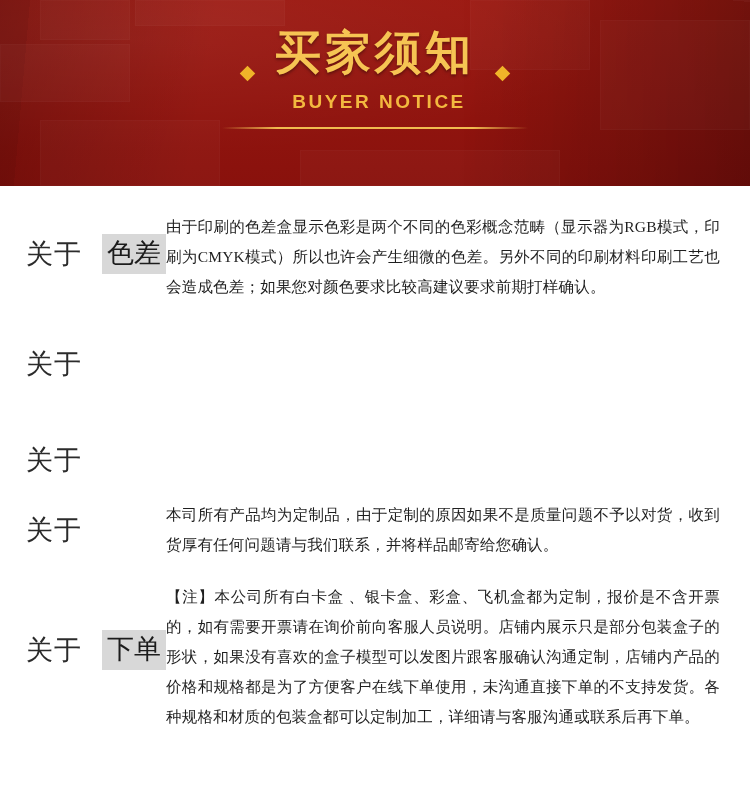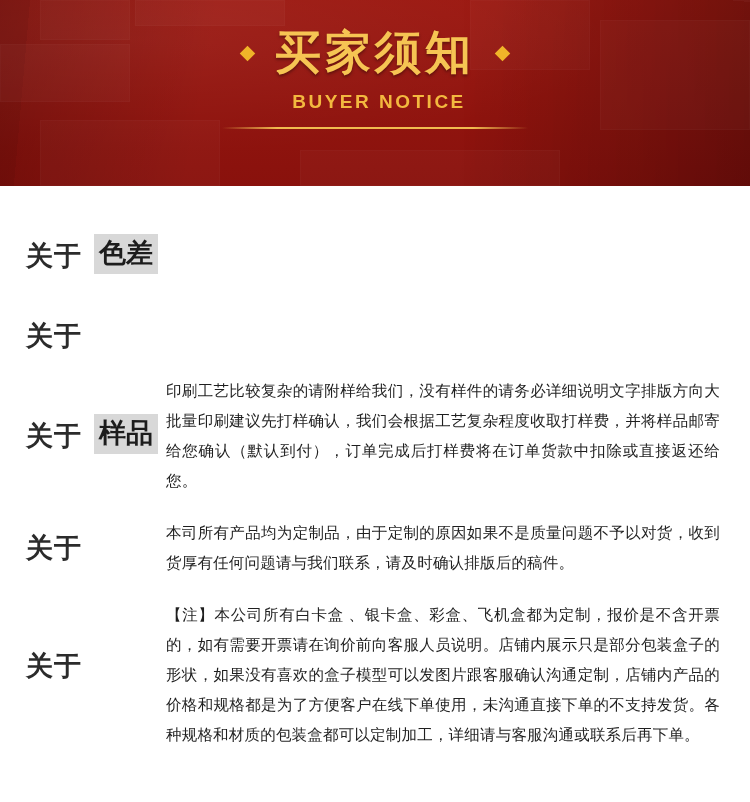--- a/index.html
+++ b/index.html
@@ -61,21 +61,21 @@
 
   .banner-inner {
     position: absolute;
     left: 0; right: 0;
     top: 28px;
     text-align: center;
     z-index: 3;
   }
   .title-row {
     display: flex;
-    align-items: center;
+    align-items: flex-end;
     justify-content: center;
     gap: 22px;
   }
   .diamond {
     width: 11px;
     height: 11px;
     background: #f0b429;
     transform: rotate(45deg);
     flex: none;
   }
@@ -111,30 +111,30 @@
     display: flex;
     align-items: flex-start;
     margin-bottom: 22px;
   }
   .row:last-child { margin-bottom: 0; }
 
   .label {
     flex: none;
     width: 140px;
     display: flex;
-    align-items: flex-end;
+    align-items: center;
     font-family: "Liberation Serif", serif;
     font-size: 27px;
-    font-weight: bold;
+    font-weight: normal;
     color: #2b2b2b;
     white-space: nowrap;
   }
   .label .about { letter-spacing: 1px; }
   .label .kw {
-    margin-left: 12px;
+    margin-left: 20px;
     padding: 1px 5px 3px;
     background: #d8d8d8;
     color: #1c1c1c;
   }
 
   .body-text {
     flex: 1;
     font-family: "Liberation Serif", serif;
     font-size: 15.5px;
     line-height: 30px;
@@ -177,44 +177,44 @@
     </div>
   </div>
 
   <div class="content">
 
     <div class="row r-color">
       <div class="label">
         <span class="about">关于</span>
         <span class="kw">色差</span>
       </div>
+      <div class="body-text">由于印刷的色差盒显示色彩是两个不同的色彩概念范畴（显示器为RGB模式，印刷为CMYK模式）所以也许会产生细微的色差。另外不同的印刷材料印刷工艺也会造成色差；如果您对颜色要求比较高建议要求前期打样确认。</div>
     </div>
 
     <div class="row r-layout">
       <div class="label">
         <span class="about">关于</span>
       </div>
     </div>
 
     <div class="row r-sample">
       <div class="label">
         <span class="about">关于</span>
-        <span class="kw">样品</span>
-      </div>
-      <div class="body-text">印刷工艺比较复杂的请附样给我们，没有样件的请务必详细说明文字排版方向大批量印刷建议先打样确认，我们会根据工艺复杂程度收取打样费，并将样品邮寄给您确认（默认到付），订单完成后打样费将在订单货款中扣除或直接返还给您。</div>
+      </div>
     </div>
 
     <div class="row r-after">
       <div class="label">
         <span class="about">关于</span>
       </div>
-      <div class="body-text">本司所有产品均为定制品，由于定制的原因如果不是质量问题不予以对货，收到货厚有任何问题请与我们联系，请及时确认排版后的稿件。</div>
+      <div class="body-text">本司所有产品均为定制品，由于定制的原因如果不是质量问题不予以对货，收到货厚有任何问题请与我们联系，并将样品邮寄给您确认。</div>
     </div>
 
     <div class="row r-order">
       <div class="label">
         <span class="about">关于</span>
+        <span class="kw">下单</span>
       </div>
       <div class="body-text">【注】本公司所有白卡盒 、银卡盒、彩盒、飞机盒都为定制，报价是不含开票的，如有需要开票请在询价前向客服人员说明。店铺内展示只是部分包装盒子的形状，如果没有喜欢的盒子模型可以发图片跟客服确认沟通定制，店铺内产品的价格和规格都是为了方便客户在线下单使用，未沟通直接下单的不支持发货。各种规格和材质的包装盒都可以定制加工，详细请与客服沟通或联系后再下单。</div>
     </div>
 
   </div>
 </div>
 
 </body></html>

